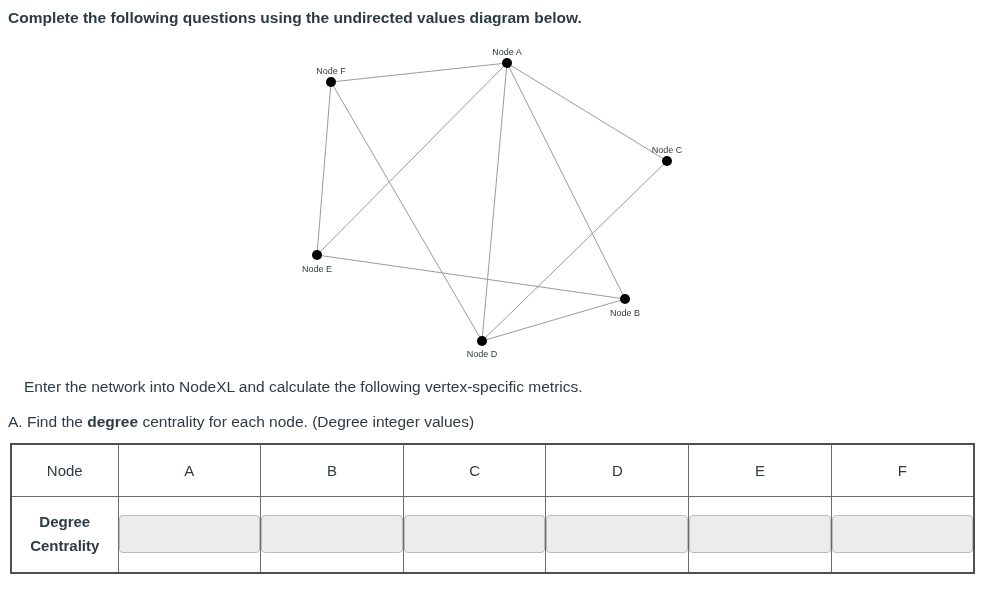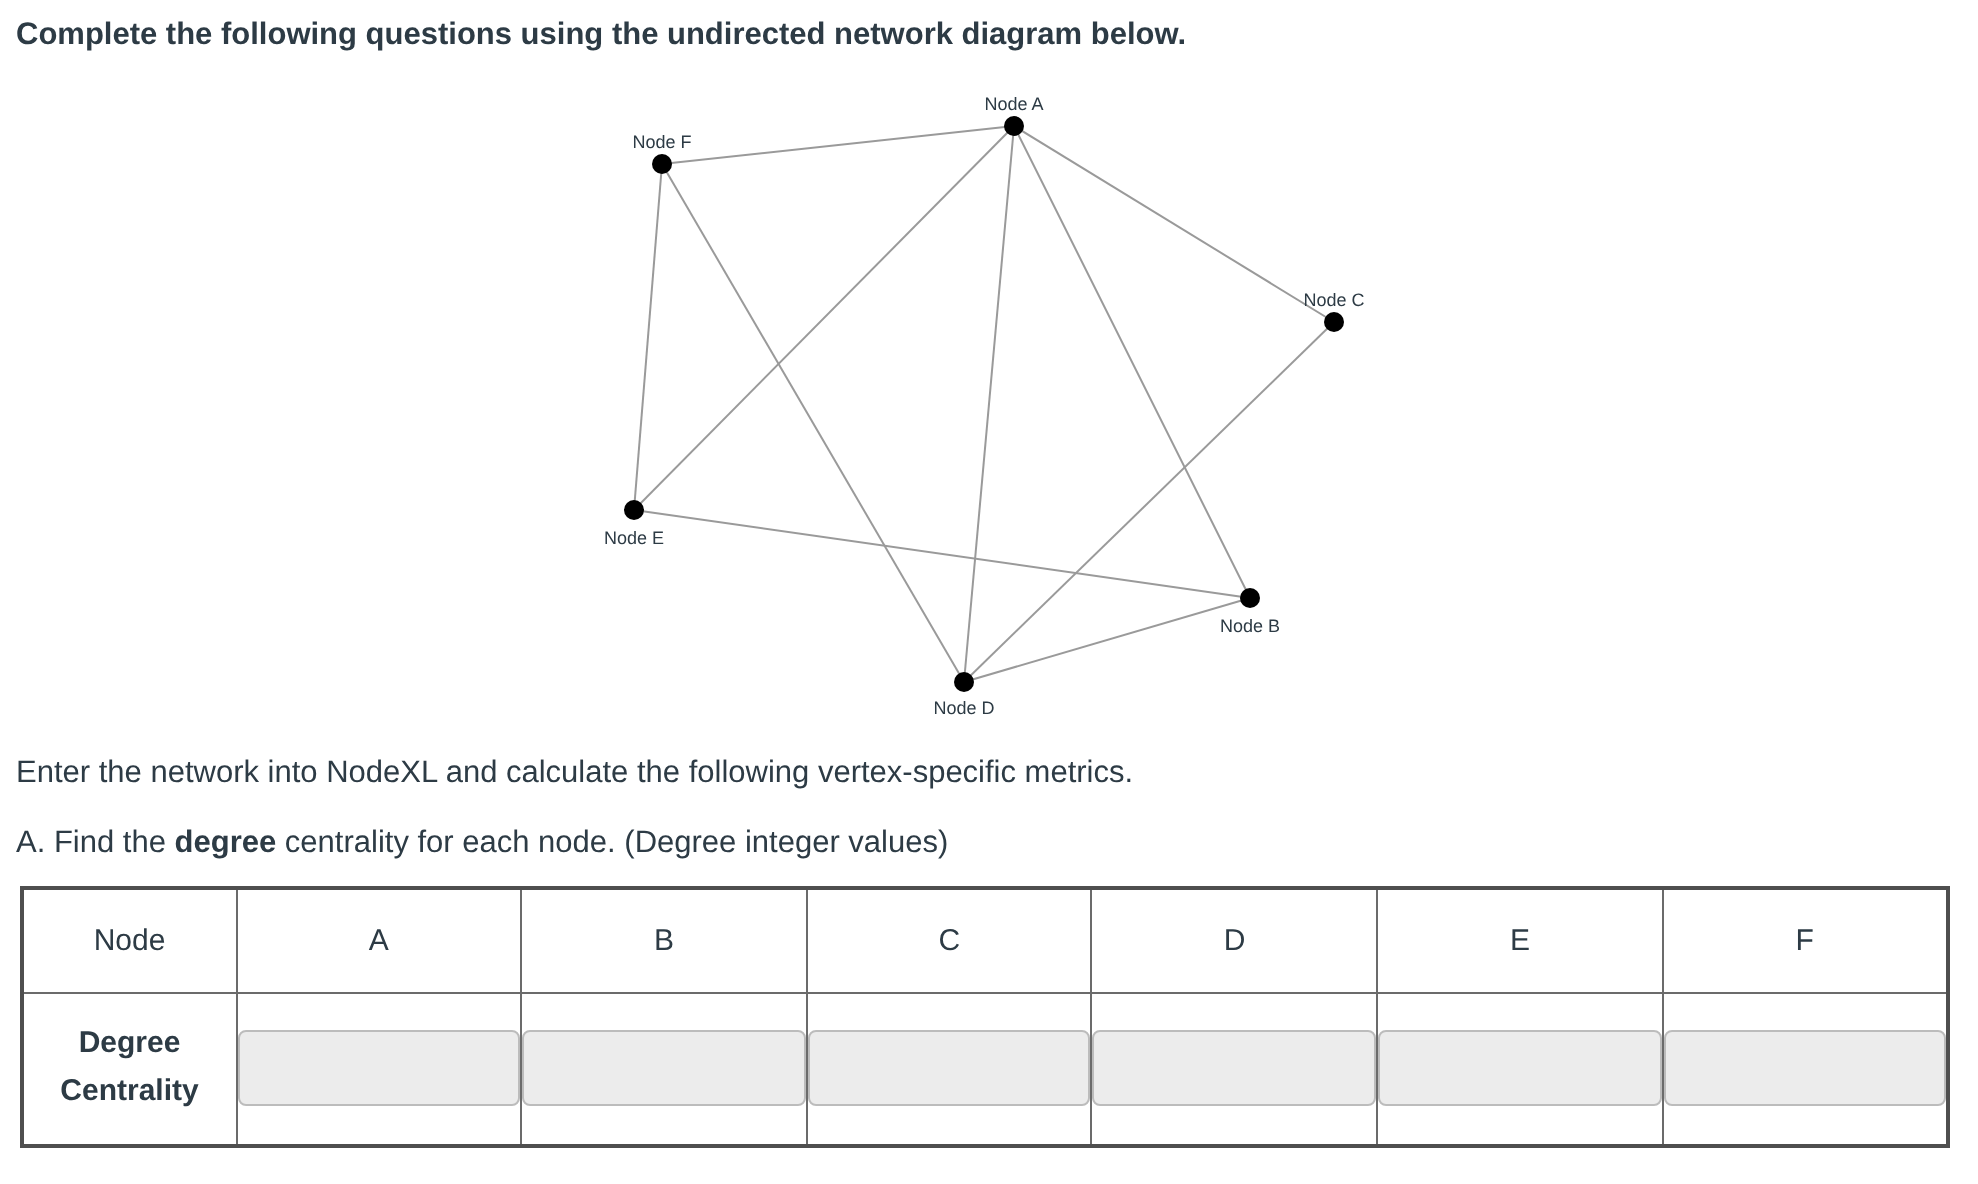--- a/index.html
+++ b/index.html
@@ -14,21 +14,21 @@
   }
   .page-title {
     position: absolute; left: 8px; top: 9px;
     font-size: 15.5px; font-weight: bold;
   }
   #graph-svg { position: absolute; left: 0; top: 0; }
   .para {
     position: absolute; left: 8px;
     font-size: 15.5px; line-height: 19px;
   }
-  #instruction { top: 377px; }
+  #instruction { top: 377px; margin-left: 16px; }
   #question { top: 412px; }
   .q-em { font-weight: bold; }
   table.answers {
     position: absolute; left: 10px; top: 443px;
     width: 965px;
     border-collapse: collapse;
     table-layout: fixed;
     border: 2px solid #4f4f4f;
   }
   table.answers th, table.answers td {
@@ -57,21 +57,21 @@
     outline: none;
     font-family: "Liberation Sans", sans-serif;
     font-size: 15px;
     color: #2d3b45;
     padding: 0 8px;
   }
 </style>
 </head>
 <body>
 
-<div class="page-title">Complete the following questions using the undirected network diagram below.</div>
+<div class="page-title">Complete the following questions using the undirected values diagram below.</div>
 
 <svg id="graph-svg" width="989" height="372" viewBox="0 0 989 372">
     <line x1="507" y1="63" x2="331" y2="82" stroke="#9a9a9a" stroke-width="1"></line>
     <line x1="507" y1="63" x2="667" y2="161" stroke="#9a9a9a" stroke-width="1"></line>
     <line x1="507" y1="63" x2="317" y2="255" stroke="#9a9a9a" stroke-width="1"></line>
     <line x1="507" y1="63" x2="482" y2="341" stroke="#9a9a9a" stroke-width="1"></line>
     <line x1="507" y1="63" x2="625" y2="299" stroke="#9a9a9a" stroke-width="1"></line>
     <line x1="331" y1="82" x2="317" y2="255" stroke="#9a9a9a" stroke-width="1"></line>
     <line x1="331" y1="82" x2="482" y2="341" stroke="#9a9a9a" stroke-width="1"></line>
     <line x1="317" y1="255" x2="625" y2="299" stroke="#9a9a9a" stroke-width="1"></line>

